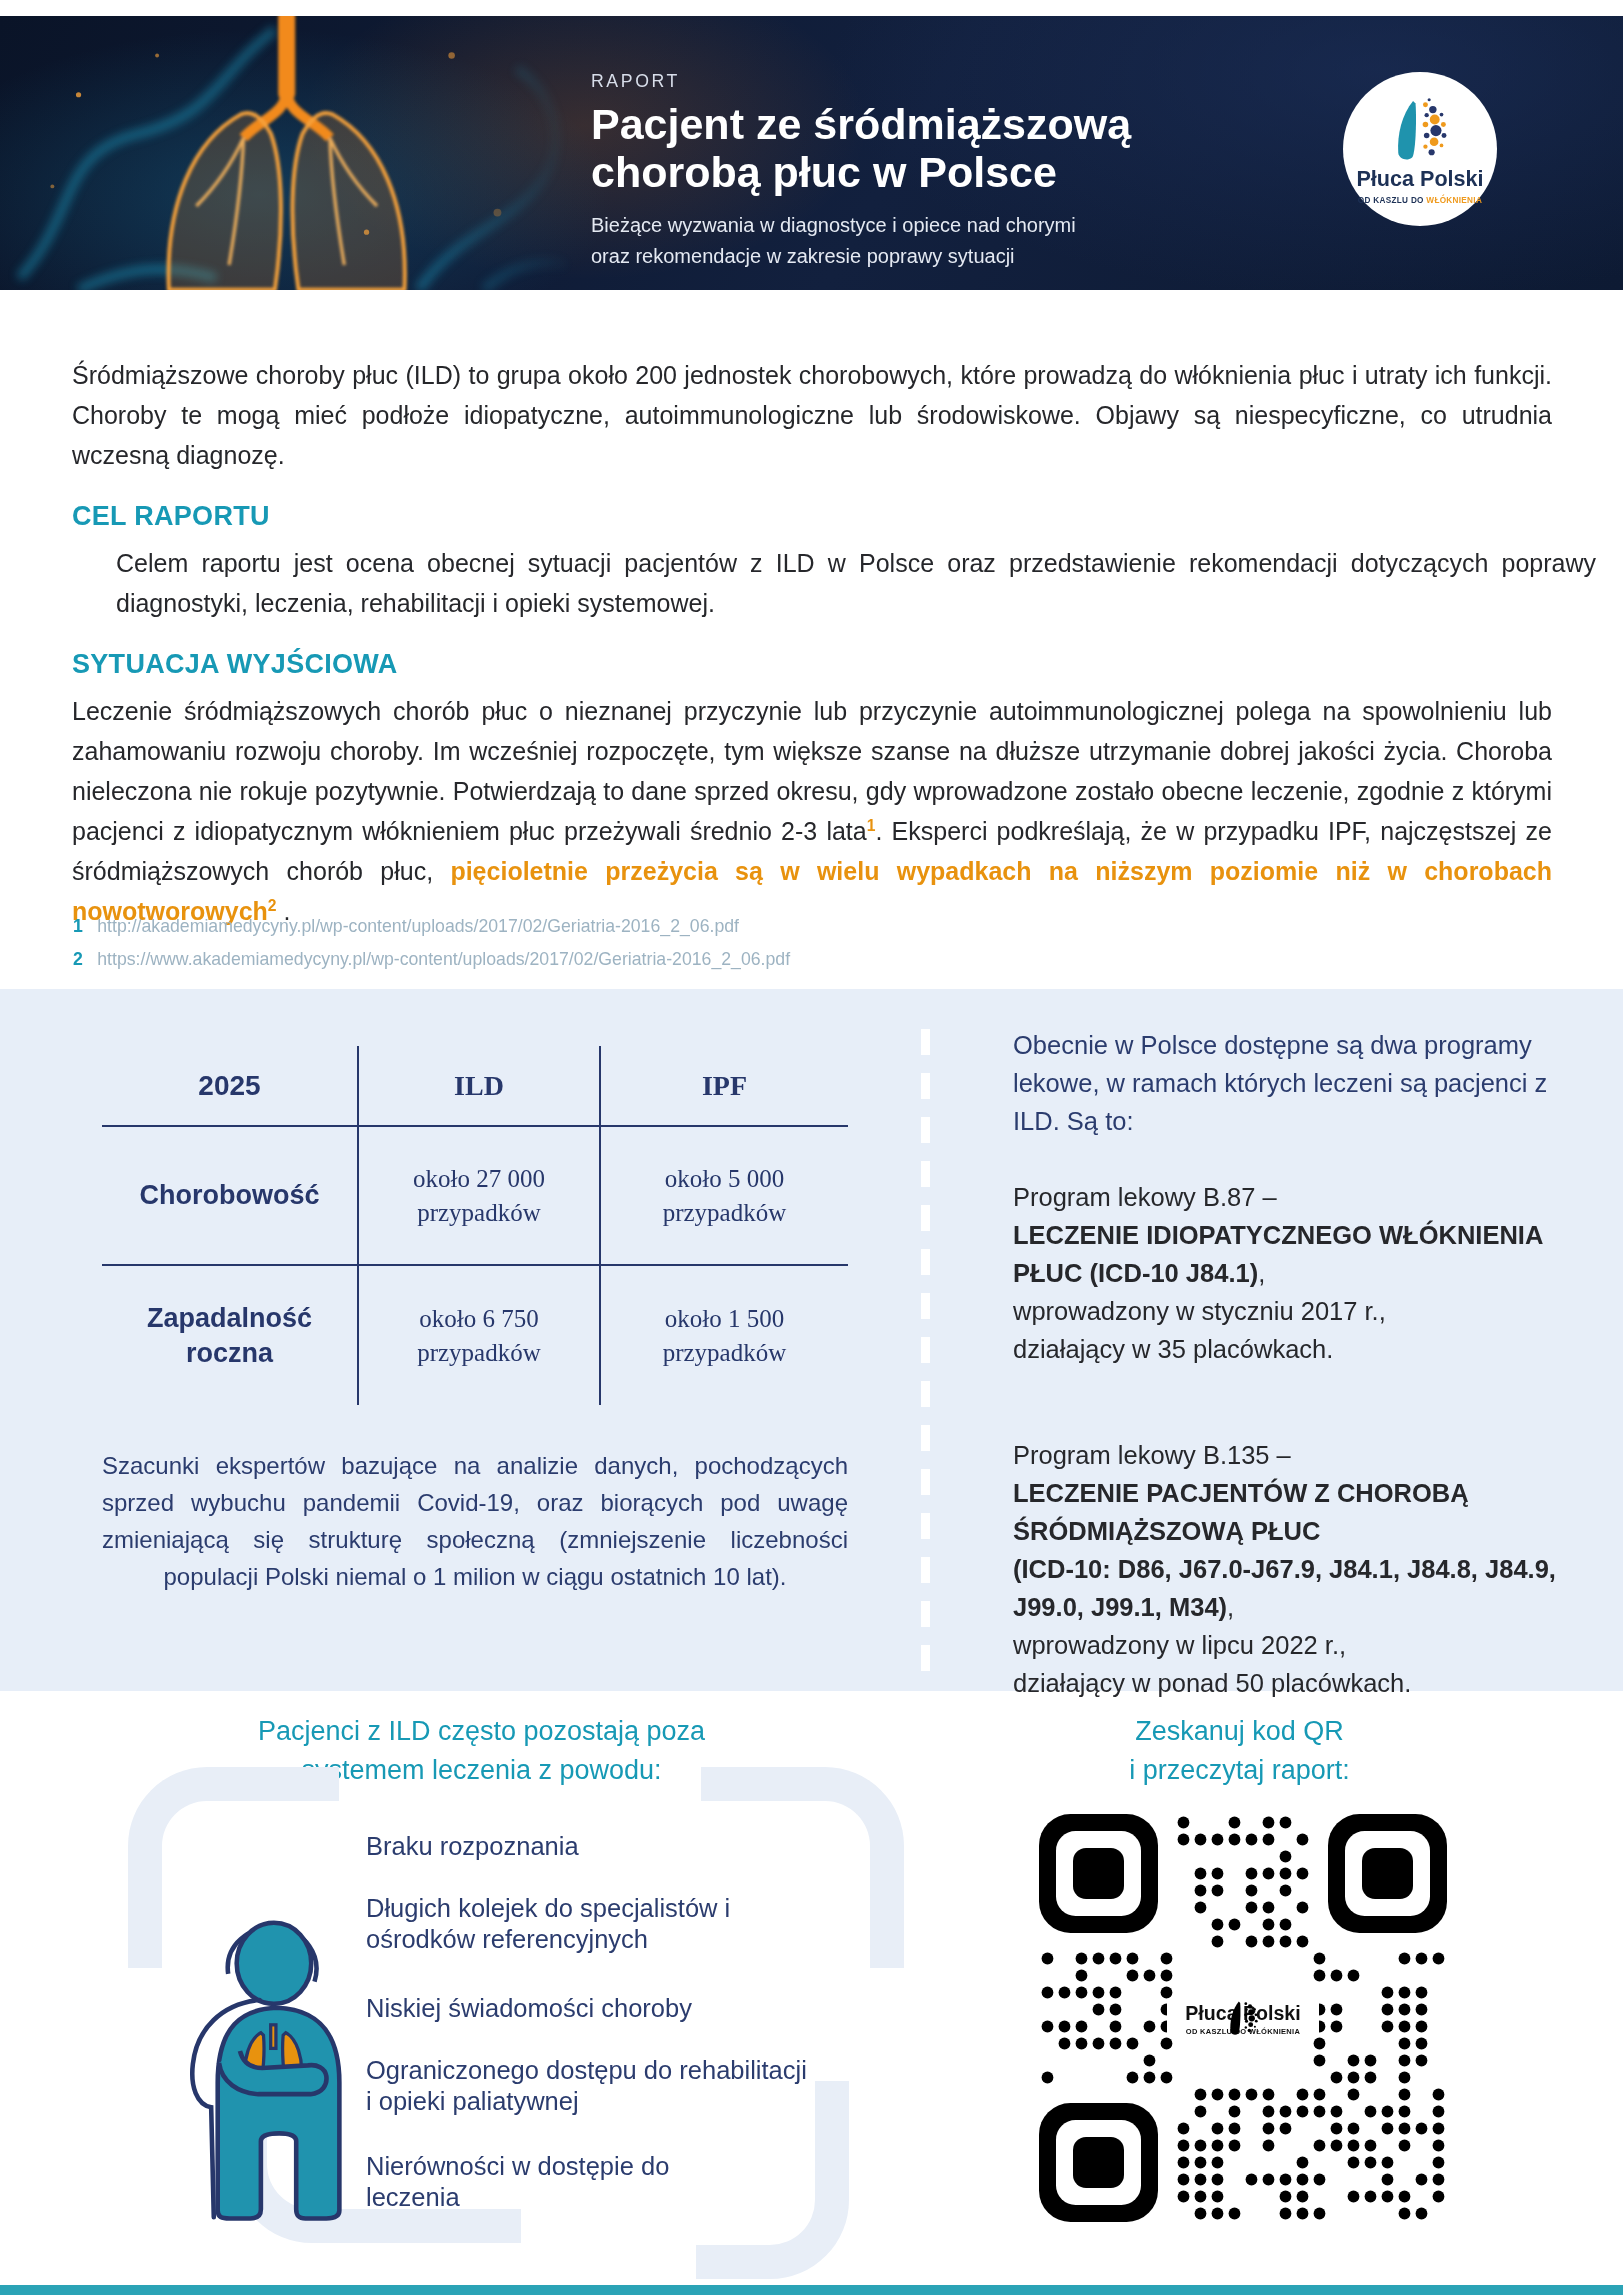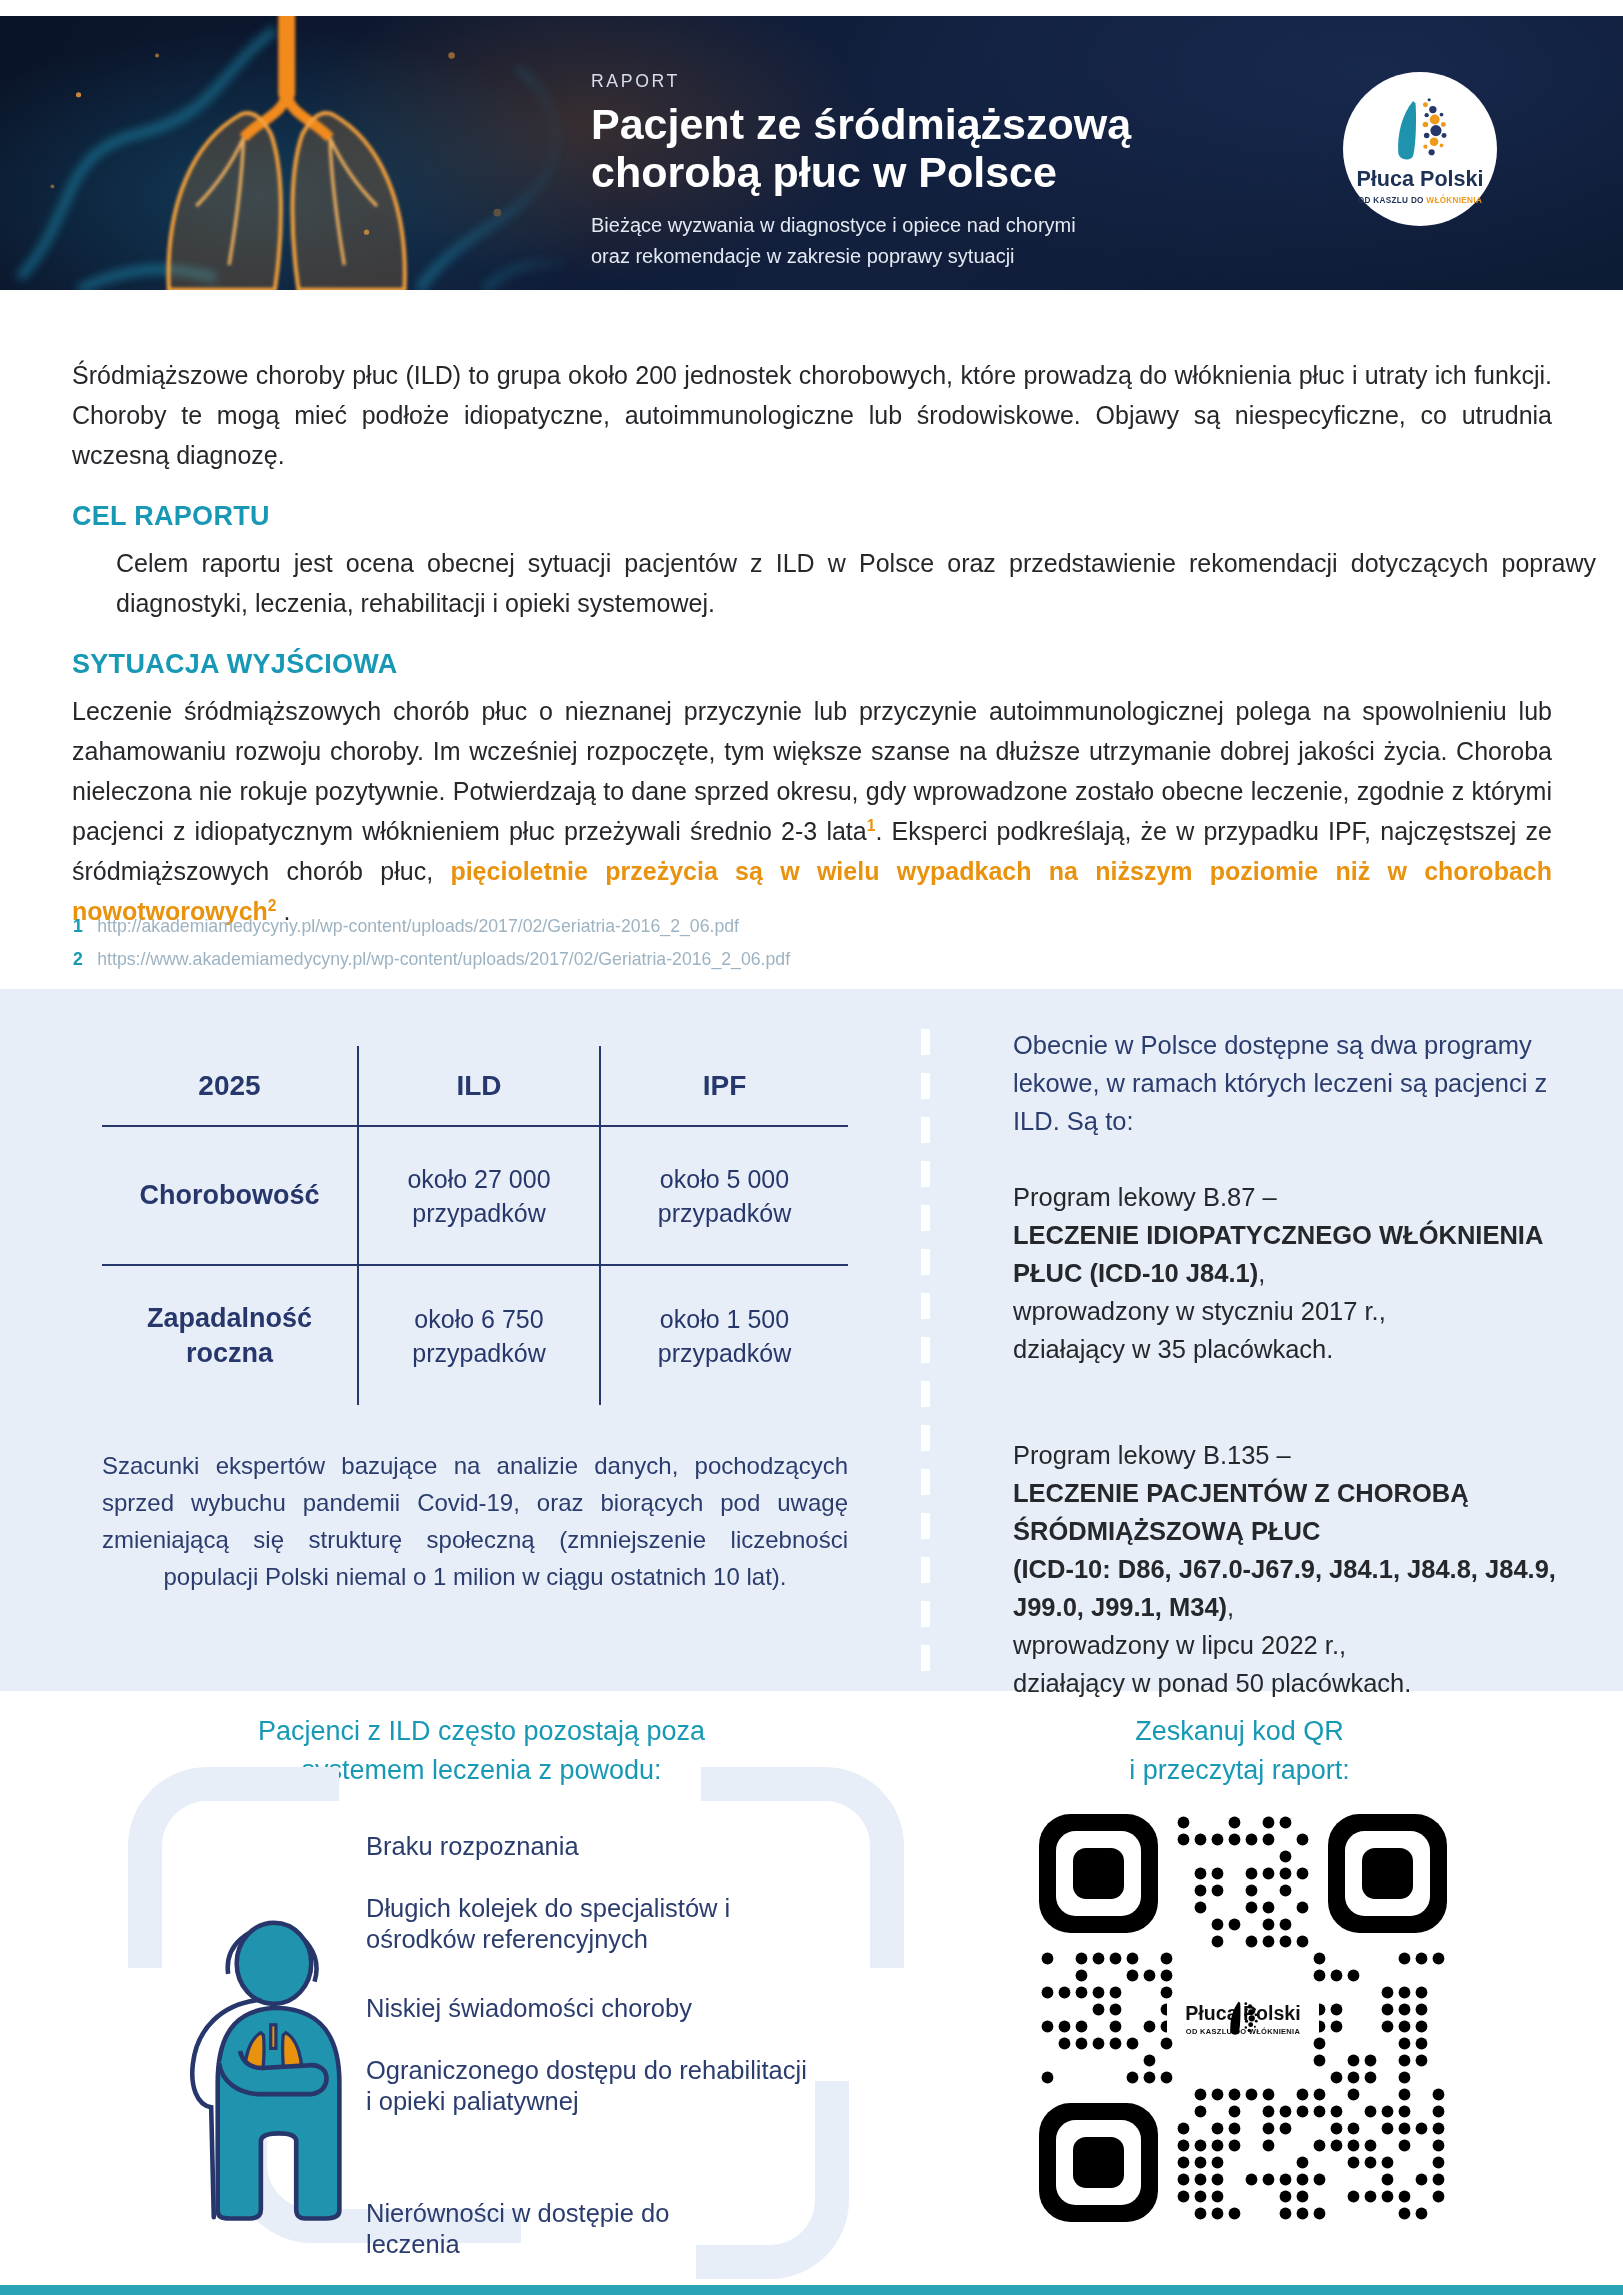--- a/index.html
+++ b/index.html
@@ -36,21 +36,21 @@
   .fn-url{color:#9db3c2;}
 
   
   .panel{position:absolute;left:0;top:989px;width:1623px;height:702px;background:#e7eef8;}
   .stats-table{position:absolute;left:102px;top:1046px;display:grid;
     grid-template-columns:255px 242px 249px;grid-template-rows:79px 139px 141px;color:#27376b;}
   .stats-table .cell{display:flex;align-items:center;justify-content:center;text-align:center;
     font-size:25px;line-height:34px;padding:0 11.8px;box-sizing:border-box;}
   .stats-table .head{font-size:28px;font-weight:700;}
   .stats-table .rowlab{font-size:27px;font-weight:700;line-height:35px;}
-  .stats-table .bl{border-left:2px solid #27376b;}
+  .stats-table .bl{border-left:2px solid #27376b;font-family:Liberation Serif, serif;}
   .stats-table .bt{border-top:2px solid #27376b;}
   .expert-note{position:absolute;left:102px;top:1447px;width:746px;font-size:24px;line-height:37px;
     color:#2b3c6e;text-align:justify;text-align-last:center;}
   .dash-sep{position:absolute;left:921px;top:1029px;width:8.5px;height:645px;
     background:repeating-linear-gradient(to bottom,#ffffff 0 26px,rgba(255,255,255,0) 26px 44px);}
   .programs{position:absolute;left:1013px;top:1026px;width:544px;color:#2b3c6e;}
   .prog-intro{font-size:25.5px;line-height:38px;}
   .prog{font-size:25.5px;line-height:38px;}
   .prog b{font-weight:700;}
   .prog-1{position:absolute;left:1013px;top:1178px;width:544px;}
@@ -64,21 +64,21 @@
   .corner.tl{left:128px;top:1767px;width:177px;height:167px;border-top-width:34px;border-left-width:34px;border-top-left-radius:79px;}
   .corner.tr{left:701px;top:1767px;width:169px;height:167px;border-top-width:34px;border-right-width:34px;border-top-right-radius:79px;}
   .corner.bl{left:233px;top:2047px;width:254px;height:162px;border-bottom-width:34px;border-left-width:34px;border-bottom-left-radius:79px;}
   .corner.br{left:696px;top:2081px;width:119px;height:164px;border-bottom-width:34px;border-right-width:34px;border-bottom-right-radius:79px;}
   .person{position:absolute;left:151px;top:1911px;width:242px;height:314px;}
   .reason{position:absolute;left:366px;font-size:25.5px;line-height:31px;color:#2b3c6e;}
   .r1{top:1831px;width:497px;}
   .r2{top:1893px;width:406px;}
   .r3{top:1993px;width:497px;}
   .r4{top:2055px;width:445px;}
-  .r5{top:2151px;width:308px;margin-top:47px;}
+  .r5{top:2151px;width:308px;}
 
   
   .qr{position:absolute;left:1039px;top:1814px;width:408px;height:408px;background:#ffffff;}
   .qr svg{position:absolute;left:0;top:0;width:100%;height:100%;}
   .qr-logo{position:absolute;left:50%;top:50%;transform:translate(-50%,-50%);width:152px;
     background:#ffffff;text-align:center;padding:1.3px 0;}
   .qr-logo .t{font-size:19.6px;font-weight:700;color:#101010;margin-top:1.3px;}
   .qr-logo .s{font-size:7.5px;font-weight:700;color:#101010;letter-spacing:0.3px;margin-top:2.6px;}
 
   .footer-bar{position:absolute;left:0;top:2285px;width:1623px;height:10.5px;background:#2ba3b6;}

